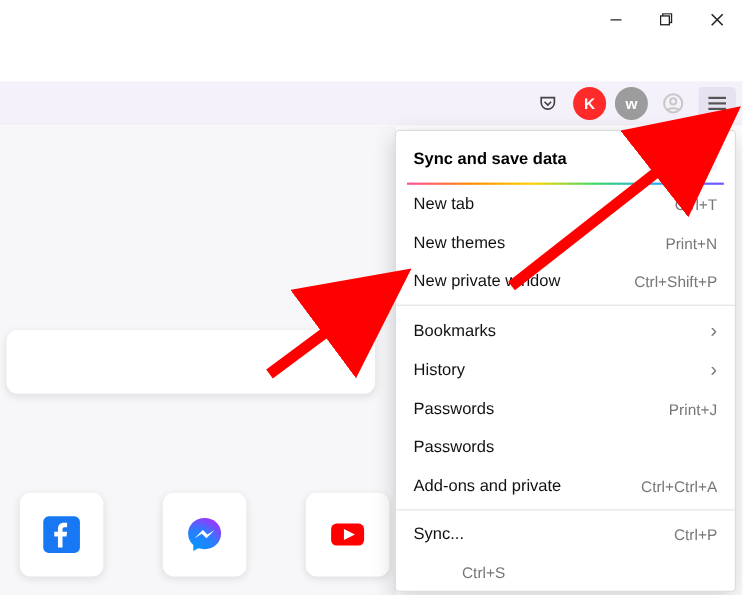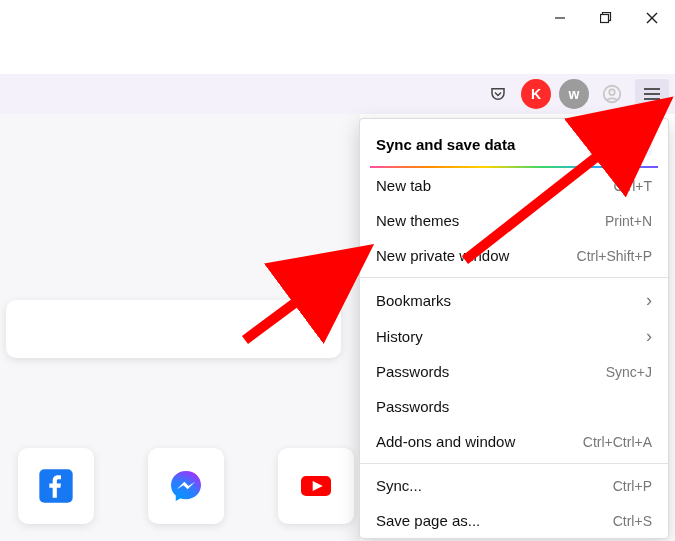--- a/index.html
+++ b/index.html
@@ -259,39 +259,38 @@
   <div class="menu-item">
     <span>Bookmarks</span>
     <span class="chevron">›</span>
   </div>
   <div class="menu-item">
     <span>History</span>
     <span class="chevron">›</span>
   </div>
   <div class="menu-item">
     <span>Passwords</span>
-    <span class="shortcut">Sync+J</span>
+    <span class="shortcut">Print+J</span>
   </div>
   <div class="menu-item">
     <span>Passwords</span>
     <span></span>
   </div>
   <div class="menu-item">
-    <span>Add-ons and window</span>
+    <span>Add-ons and private</span>
     <span class="shortcut">Ctrl+Ctrl+A</span>
   </div>
 
   <div class="menu-sep"></div>
 
   <div class="menu-item">
     <span>Sync...</span>
     <span class="shortcut">Ctrl+P</span>
   </div>
   <div class="menu-item">
-    <span>Save page as...</span>
     <span class="shortcut">Ctrl+S</span>
   </div>
 </div>
 
 <svg class="arrow-svg">
   <defs>
     <marker id="ah" markerWidth="10" markerHeight="10" refX="7" refY="5" orient="auto">
       <path d="M0,0 L10,5 L0,10 z" fill="#ff0000"></path>
     </marker>
   </defs>

